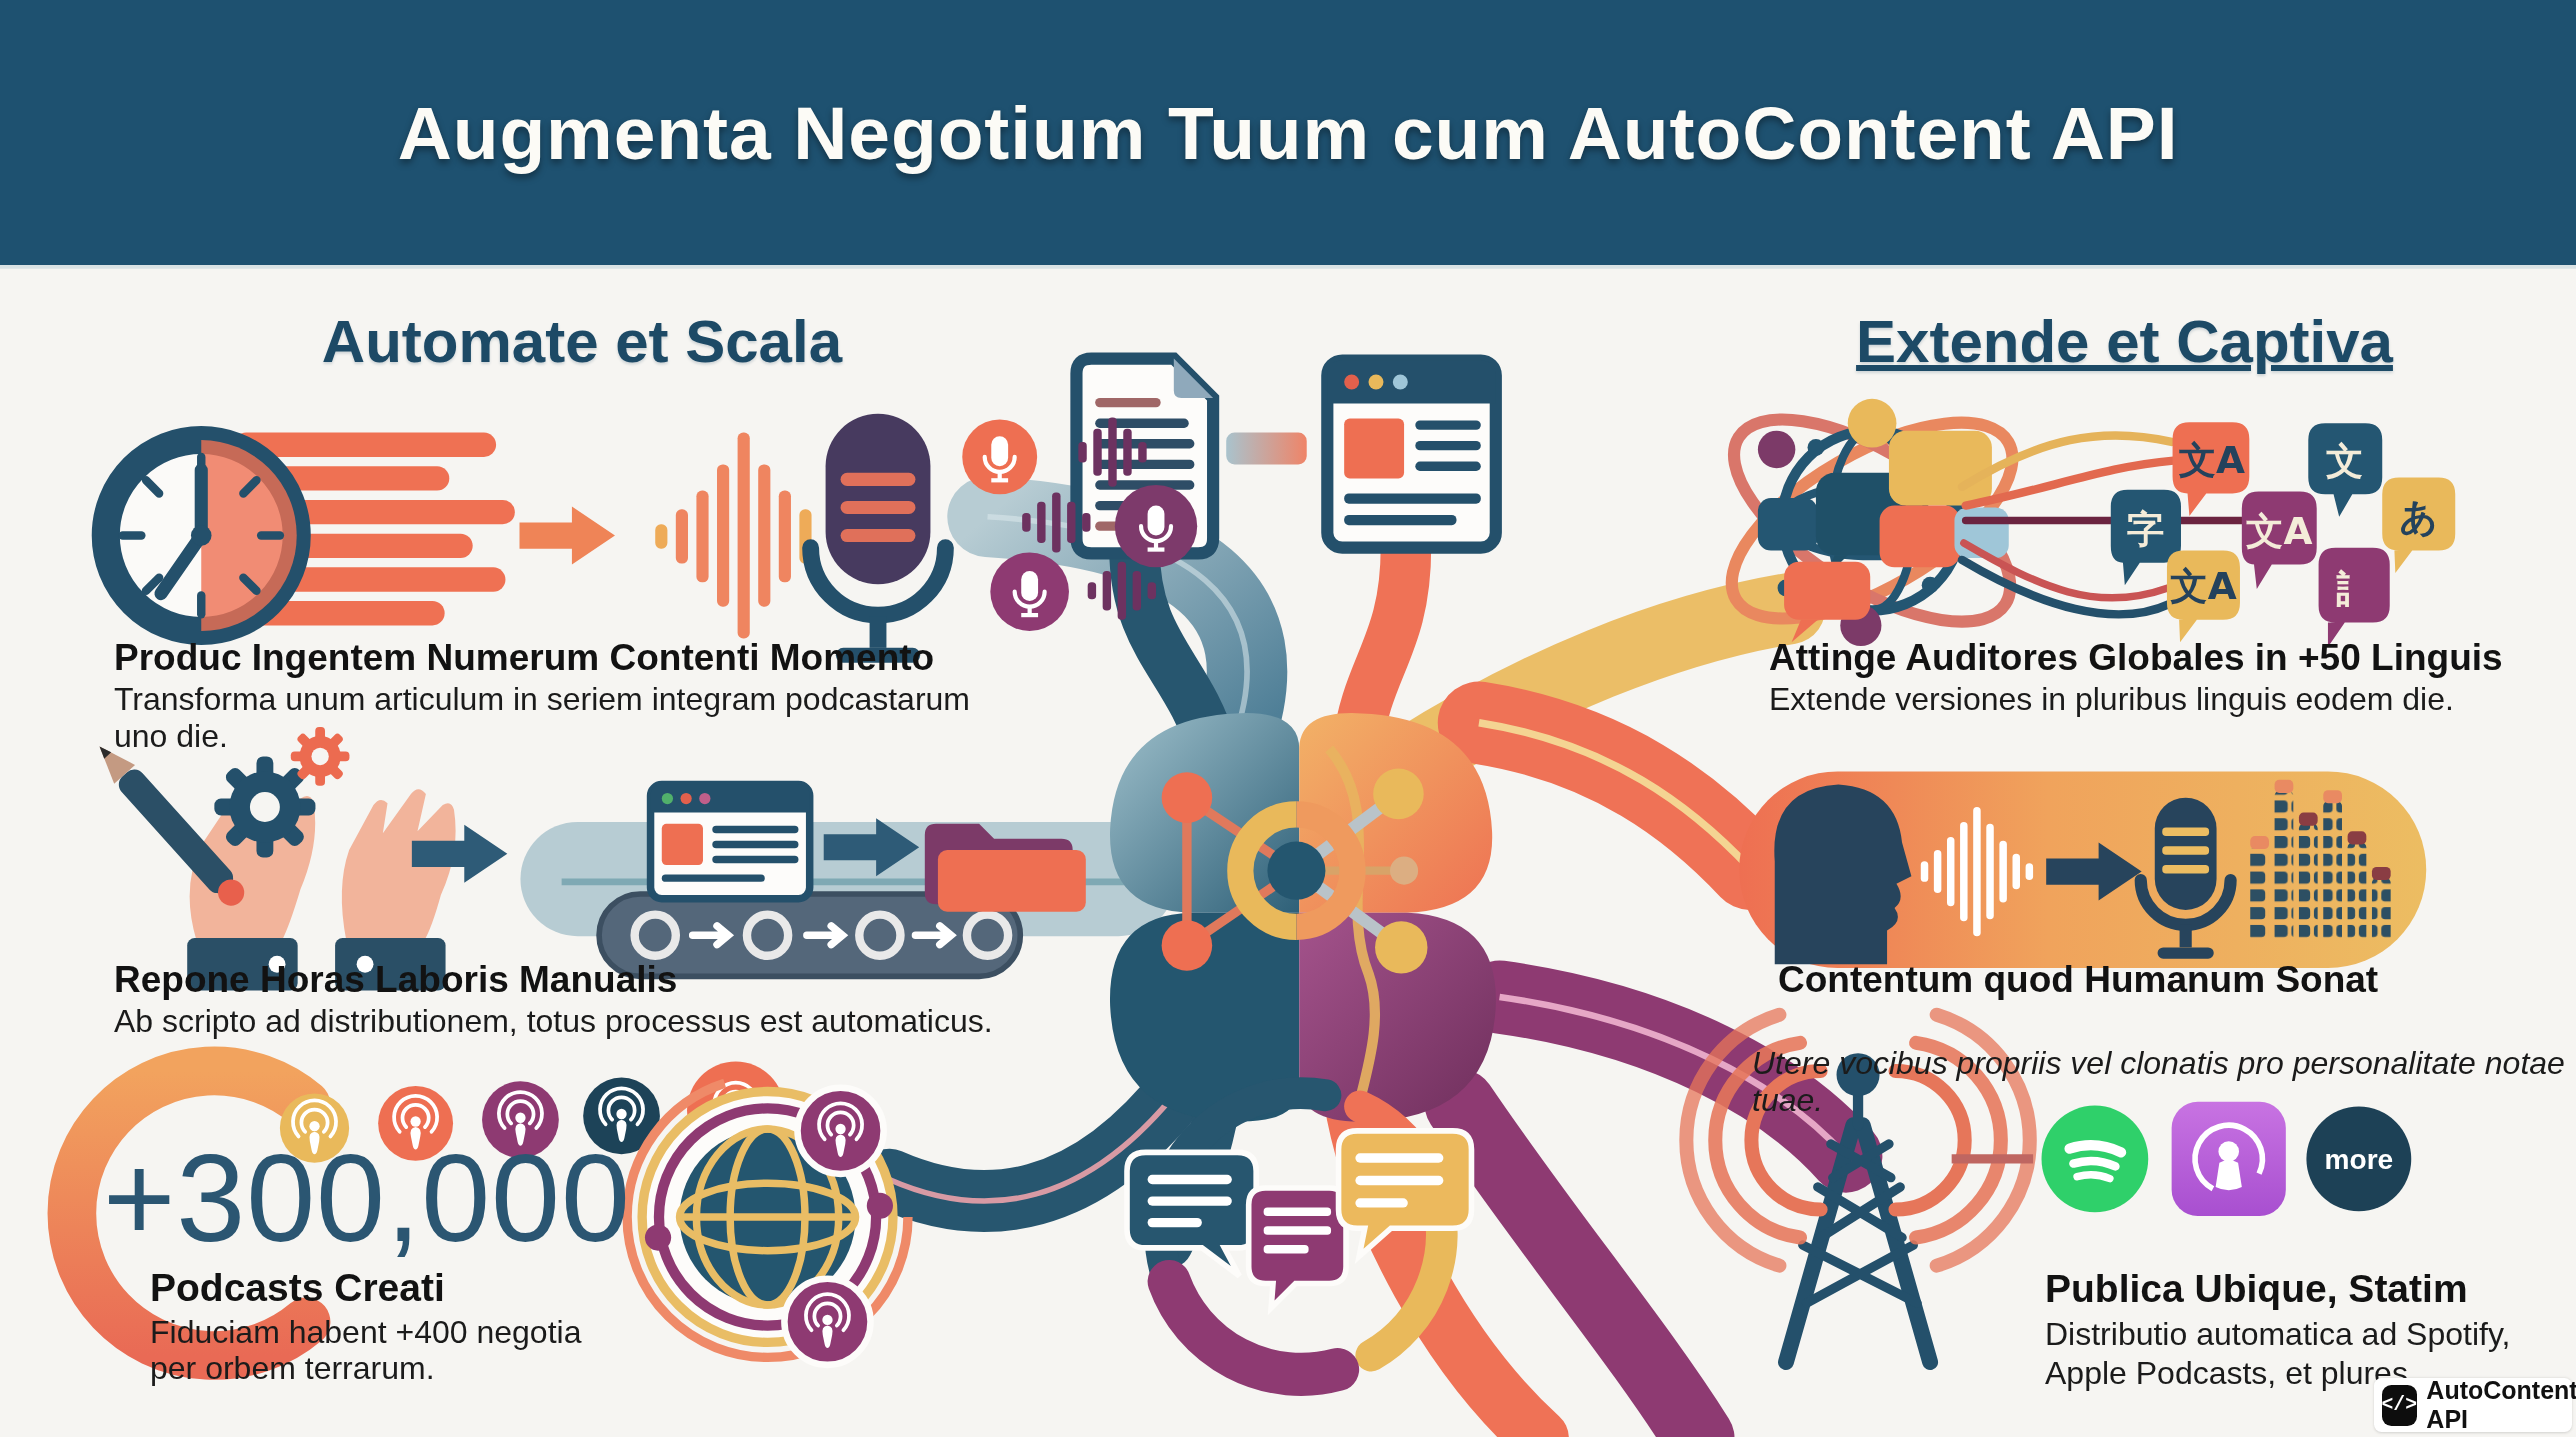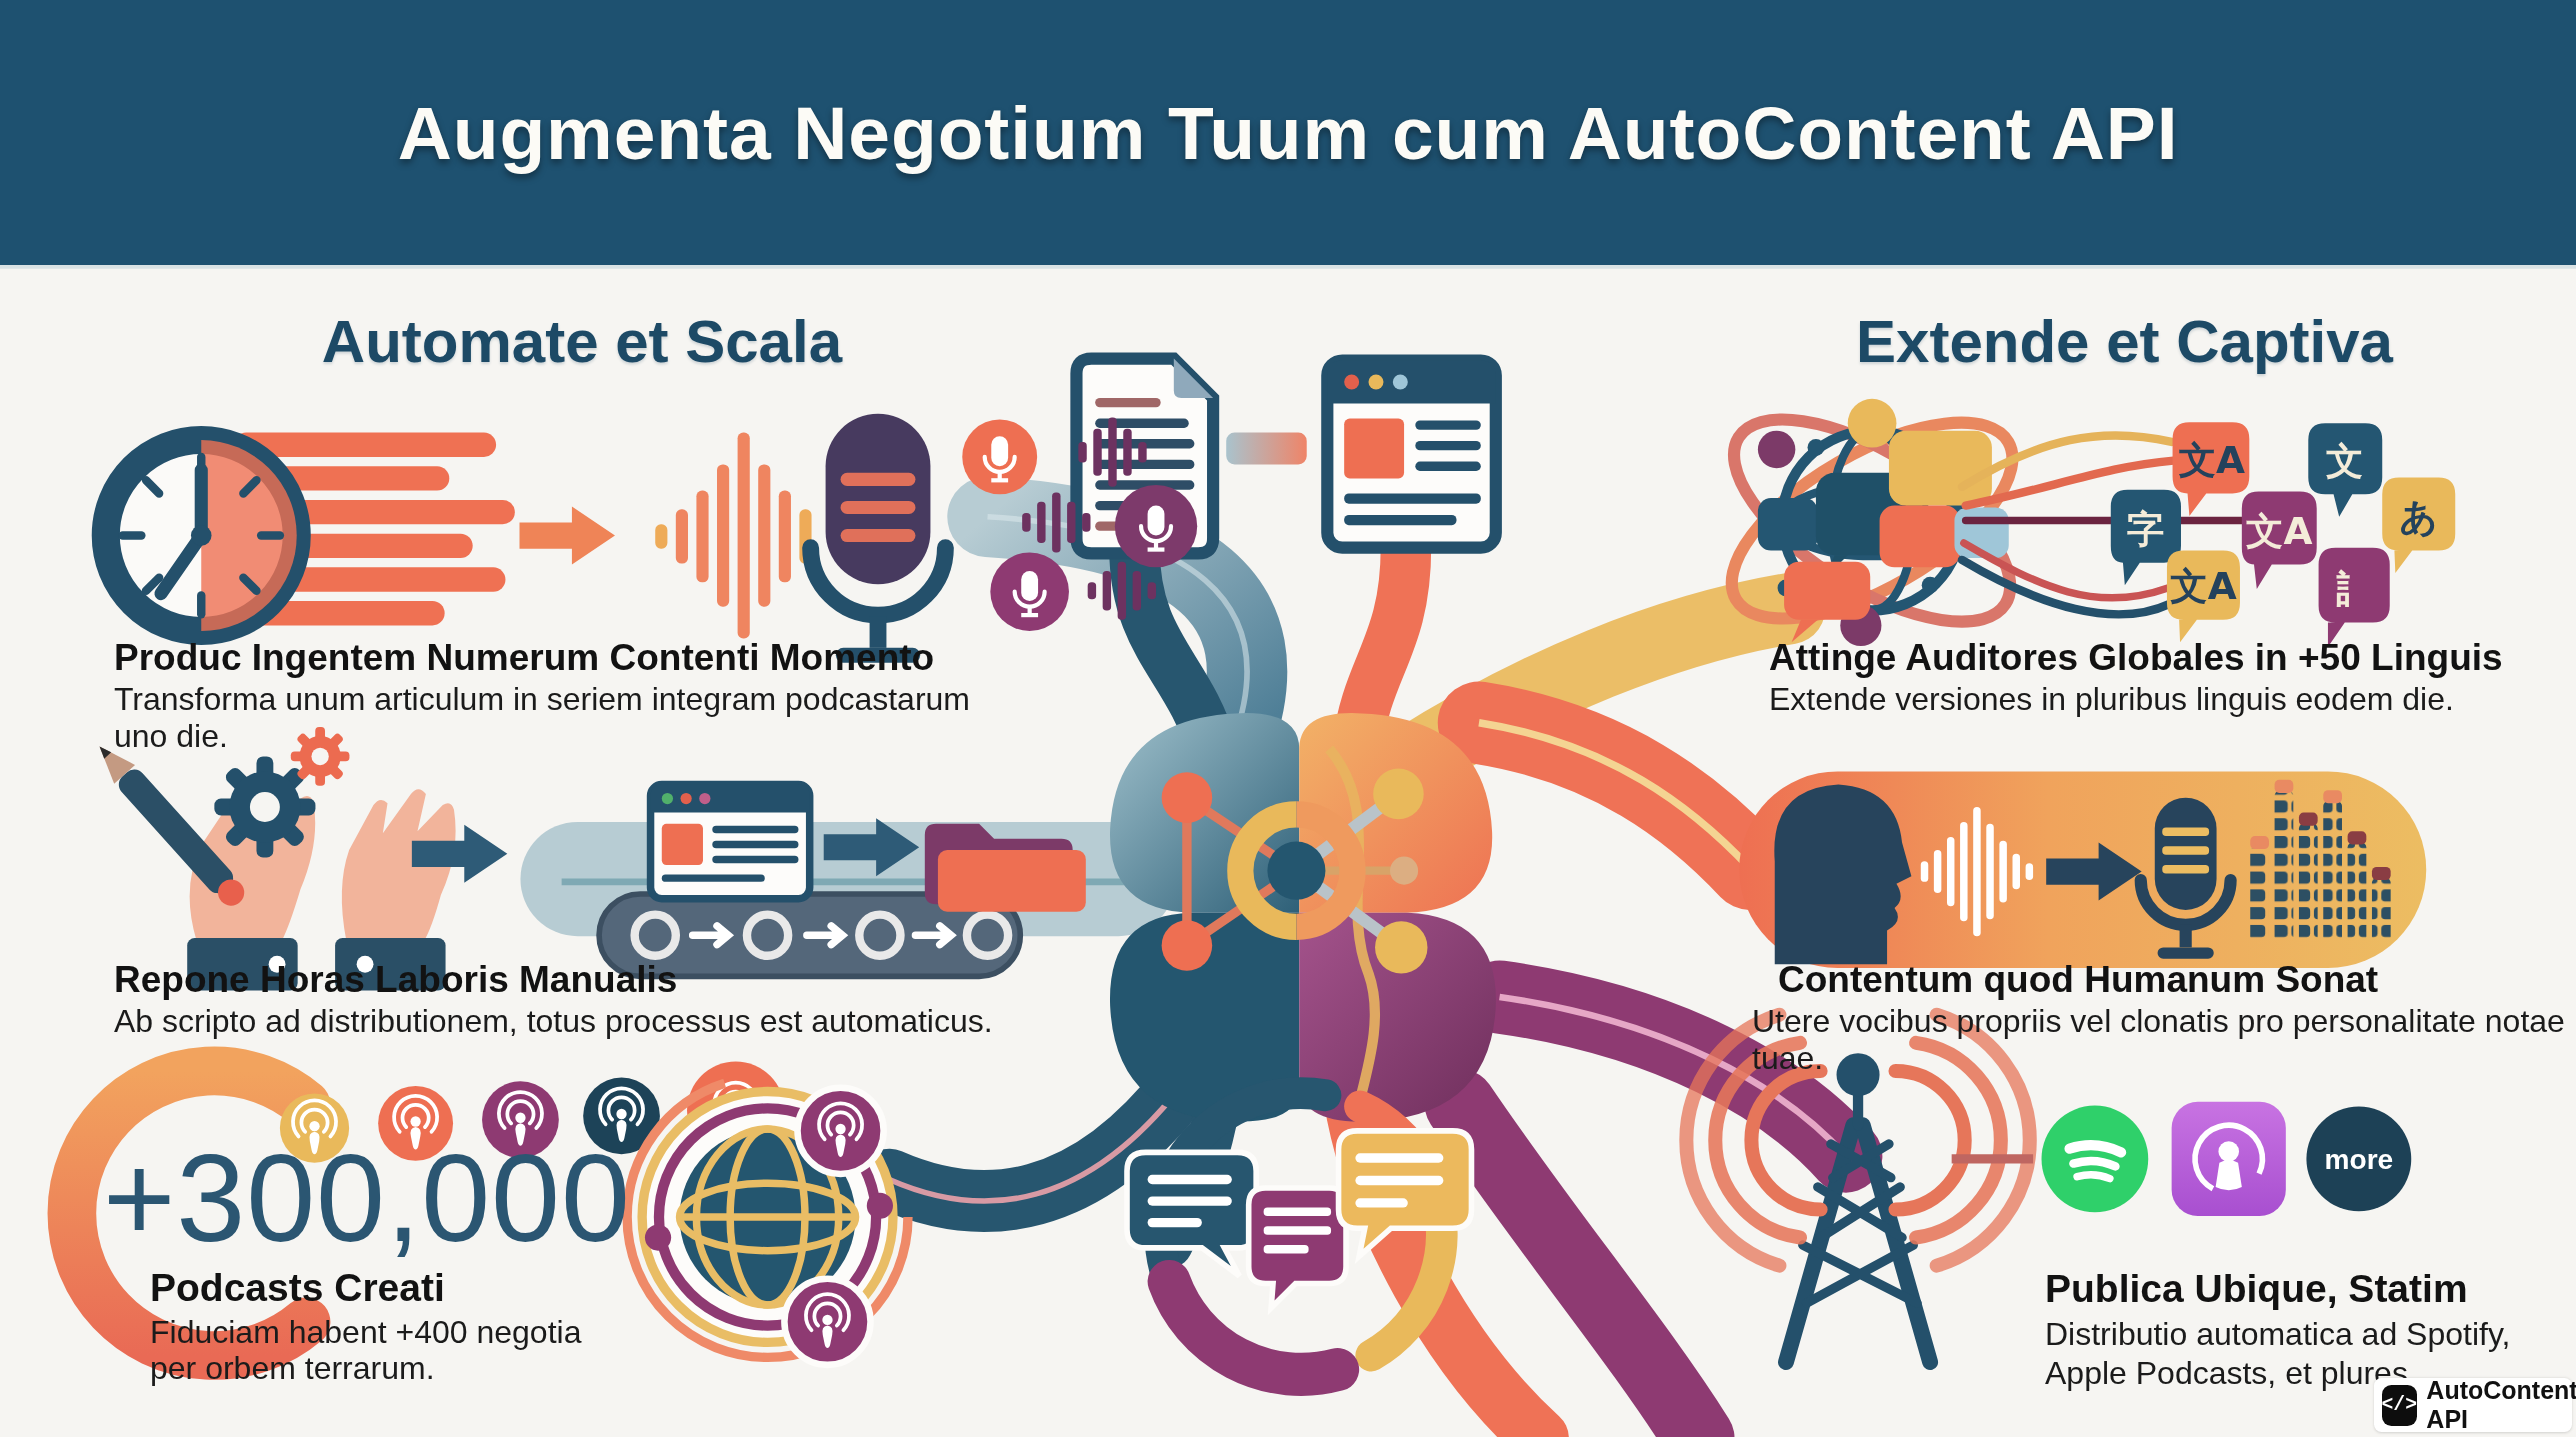--- a/index.html
+++ b/index.html
@@ -503,38 +503,38 @@
         <path d="M-10 4 Q0 -1 10 4 L14 30 Q0 37 -14 30 Z" fill="#fff"></path>
       </g>
       <g transform="translate(2520,1238)">
         <circle r="56" fill="#1d4156"></circle>
         <text class="morelbl" y="11">more</text>
       </g>
     </g>
   </svg>
 
   <div class="txt colhead" style="left:112px;top:307px;width:730px;text-align:right;">Automate et Scala</div>
-  <div class="txt colhead" style="left:1825px;top:307px;width:599px;">Extende et Captiva</div>
+  <div class="txt colhead" style="left:1825px;top:307px;width:599px;text-decoration:underline;">Extende et Captiva</div>
 
   <div class="txt ftitle" style="left:114px;top:637px;width:899px;">Produc Ingentem Numerum Contenti Momento</div>
   <div class="txt fsub" style="left:114px;top:681px;width:917px;">Transforma unum articulum in seriem integram podcastarum uno die.</div>
 
   <div class="txt ftitle" style="left:114px;top:959px;width:899px;">Repone Horas Laboris Manualis</div>
   <div class="txt fsub" style="left:114px;top:1003px;width:917px;">Ab scripto ad distributionem, totus processus est automaticus.</div>
 
   <div class="txt stat" style="left:103px;top:1127px;width:842px;">+300,000</div>
   <div class="txt ftitle ctr" style="left:150px;top:1266px;width:505px;font-size:39px;">Podcasts Creati</div>
   <div class="txt fsub ctr" style="left:150px;top:1314px;width:505px;">Fiduciam habent +400 negotia</div>
   <div class="txt fsub ctr" style="left:150px;top:1350px;width:505px;">per orbem terrarum.</div>
 
   <div class="txt ftitle ctr" style="left:1769px;top:637px;width:786px;">Attinge Auditores Globales in +50 Linguis</div>
   <div class="txt fsub ctr" style="left:1769px;top:681px;width:805px;">Extende versiones in pluribus linguis eodem die.</div>
 
   <div class="txt ftitle ctr" style="left:1778px;top:959px;width:805px;">Contentum quod Humanum Sonat</div>
-  <div class="txt fsub ctr" style="left:1752px;top:1003px;width:824px;">Utere vocibus propriis vel clonatis pro personalitate notae tuae.</div>
+  <div class="txt fsub ctr" style="left:1752px;top:1045px;width:824px;font-style:italic;">Utere vocibus propriis vel clonatis pro personalitate notae tuae.</div>
 
   <div class="txt fsub" style="left:2045px;top:1316px;width:524px;">Distributio automatica ad Spotify,</div>
   <div class="txt ftitle" style="left:2045px;top:1267px;width:524px;font-size:39px;">Publica Ubique, Statim</div>
   <div class="txt fsub" style="left:2045px;top:1355px;width:524px;">Apple Podcasts, et plures.</div>
 
   <div class="badge">
     <div class="sq">&lt;/&gt;</div>
     <div class="lbl">AutoContent API</div>
   </div>
 

